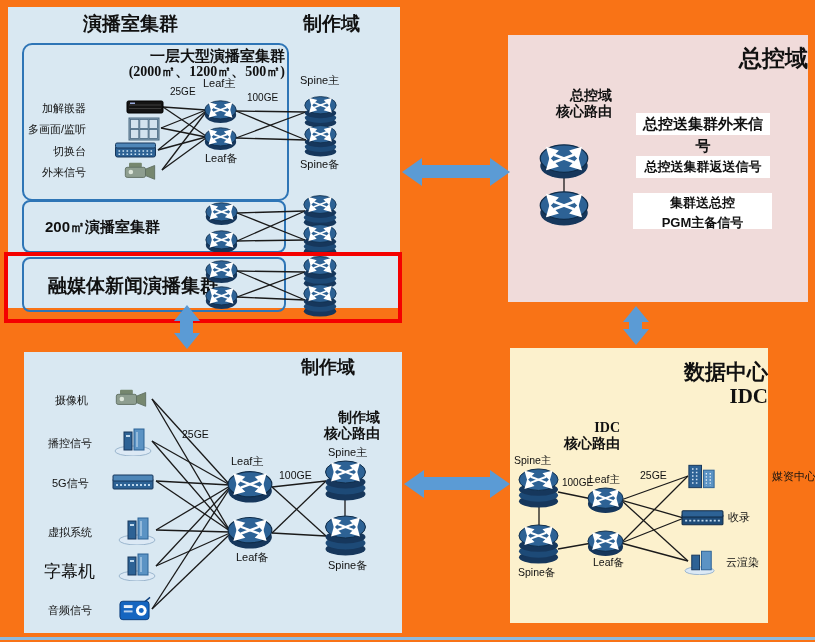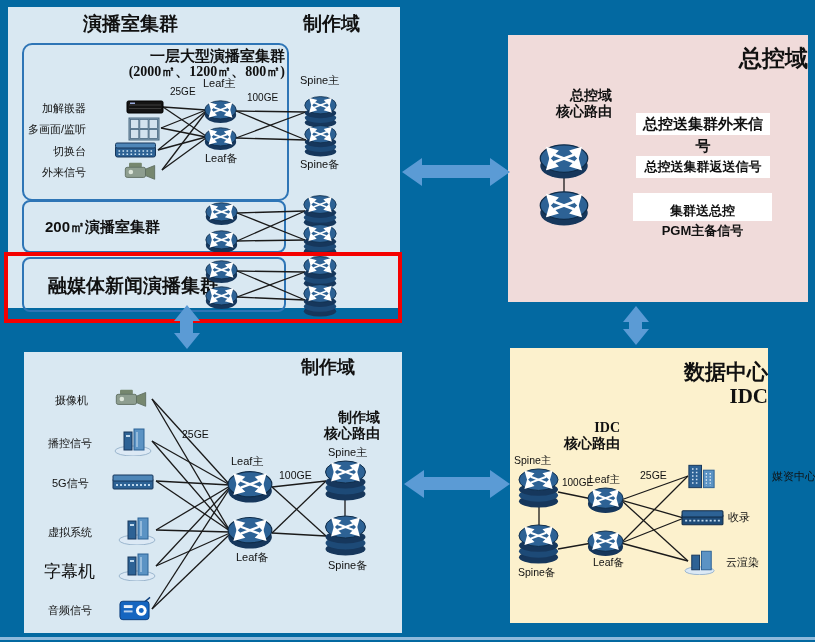--- a/index.html
+++ b/index.html
@@ -1,16 +1,16 @@
 <!DOCTYPE html>
 <html><head>
 <meta charset="utf-8">
 <style>
   html,body{margin:0;padding:0;background:#fff;}
-  #canvas{position:relative;width:815px;height:642px;background:#0369a1;overflow:hidden;
+  #canvas{position:relative;width:815px;height:642px;background:#f97316;overflow:hidden;
     font-family:"Liberation Sans","DejaVu Sans",sans-serif;color:#111;}
   .panel{position:absolute;z-index:1;}
   .panel.blue{background:#D9E8F2;}
   .panel.pink{background:#F0DBDA;}
   .panel.yellow{background:#FCF1CD;}
   .innerbox{position:absolute;z-index:2;border:2px solid #2E75B6;border-radius:10px;background:transparent;}
   .t{position:absolute;z-index:4;white-space:nowrap;line-height:1.15;}
   .b{font-weight:bold;}
   .c{text-align:right;font-family:Liberation Serif, serif;}
   .preline{white-space:pre-line;}
@@ -202,21 +202,21 @@
       <line x1="621" y1="500" x2="688" y2="561"></line>
     <line x1="621" y1="543" x2="688" y2="476"></line>
       <line x1="621" y1="543" x2="684" y2="518"></line>
       <line x1="621" y1="543" x2="688" y2="561"></line>
   </svg>
 
   <div class="t b" style="left:83px;top:13px;font-size:19px;">演播室集群</div>
   <div class="t b" style="left:303px;top:13px;font-size:19px;">制作域</div>
 
   <div class="t b c" style="left:22px;top:48px;width:263px;font-size:15px;">一层大型演播室集群</div>
-  <div class="t b c" style="left:22px;top:64px;width:263px;font-size:14px;">(2000㎡、1200㎡、800㎡)</div>
+  <div class="t b c" style="left:22px;top:64px;width:263px;font-size:14px;">(2000㎡、1200㎡、500㎡)</div>
 
   <div class="t" style="left:6px;top:102px;width:80px;text-align:right;font-size:11px;">加解嵌器</div>
   <div class="t" style="left:6px;top:123px;width:80px;text-align:right;font-size:11px;">多画面/监听</div>
   <div class="t" style="left:6px;top:145px;width:80px;text-align:right;font-size:11px;">切换台</div>
   <div class="t" style="left:6px;top:166px;width:80px;text-align:right;font-size:11px;">外来信号</div>
 
   <svg class="abs" style="left:126px;top:99px" width="38" height="16">
       <use href="#sym-rack"></use>
     </svg>
   <svg class="abs" style="left:128px;top:117px" width="32" height="24">
@@ -283,21 +283,21 @@
   <div class="t b c preline" style="left:528px;top:88px;width:84px;font-size:14px;">总控域
 核心路由</div>
   <svg class="abs" style="left:539px;top:142px" width="50" height="38">
       <use href="#sym-router"></use>
     </svg>
   <svg class="abs" style="left:539px;top:189px" width="50" height="38">
       <use href="#sym-router"></use>
     </svg>
   <div class="whitebox" style="left:636px;top:113px;width:134px;height:22px;line-height:22px;font-size:15px;">总控送集群外来信号</div>
   <div class="whitebox" style="left:636px;top:156px;width:134px;height:22px;line-height:22px;font-size:13px;">总控送集群返送信号</div>
-  <div class="whitebox preline" style="left:633px;top:193px;width:139px;height:28px;font-size:13px;line-height:20px;padding-top:8px;box-sizing:border-box;">集群送总控
+  <div class="whitebox preline" style="left:633px;top:193px;width:139px;height:36px;font-size:13px;line-height:20px;padding-top:0;box-sizing:border-box;">集群送总控
 PGM主备信号</div>
 
   <div class="t b" style="left:301px;top:357px;font-size:18px;">制作域</div>
 
   <div class="t" style="left:55px;top:394px;font-size:11px;">摄像机</div>
   <div class="t" style="left:48px;top:437px;font-size:11px;">播控信号</div>
   <div class="t" style="left:52px;top:477px;font-size:11px;">5G信号</div>
   <div class="t" style="left:48px;top:526px;font-size:11px;">虚拟系统</div>
   <div class="t" style="left:44px;top:562px;font-size:17px;">字幕机</div>
   <div class="t" style="left:48px;top:604px;font-size:11px;">音频信号</div>

